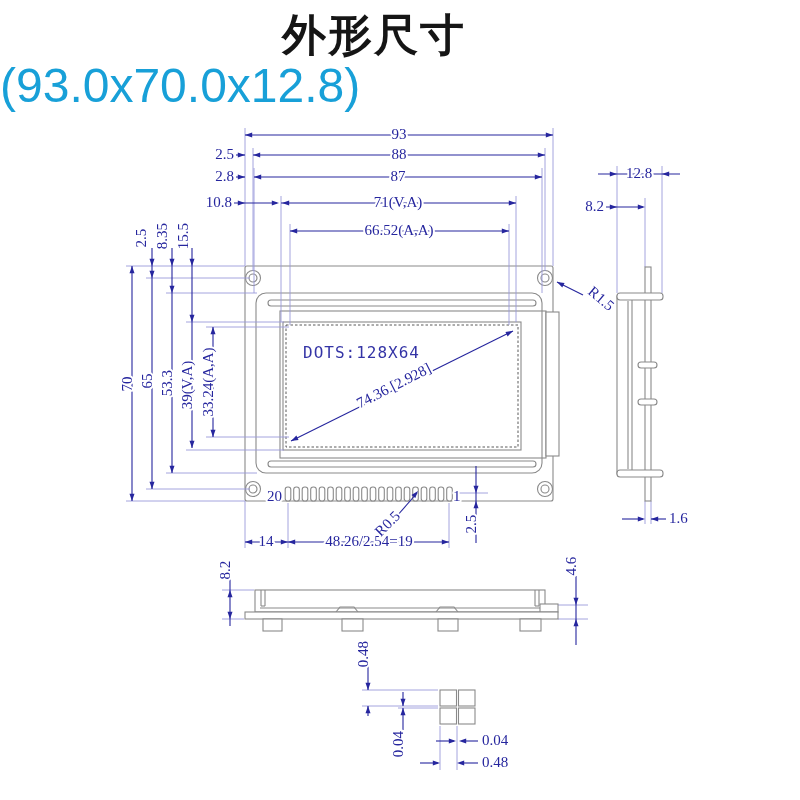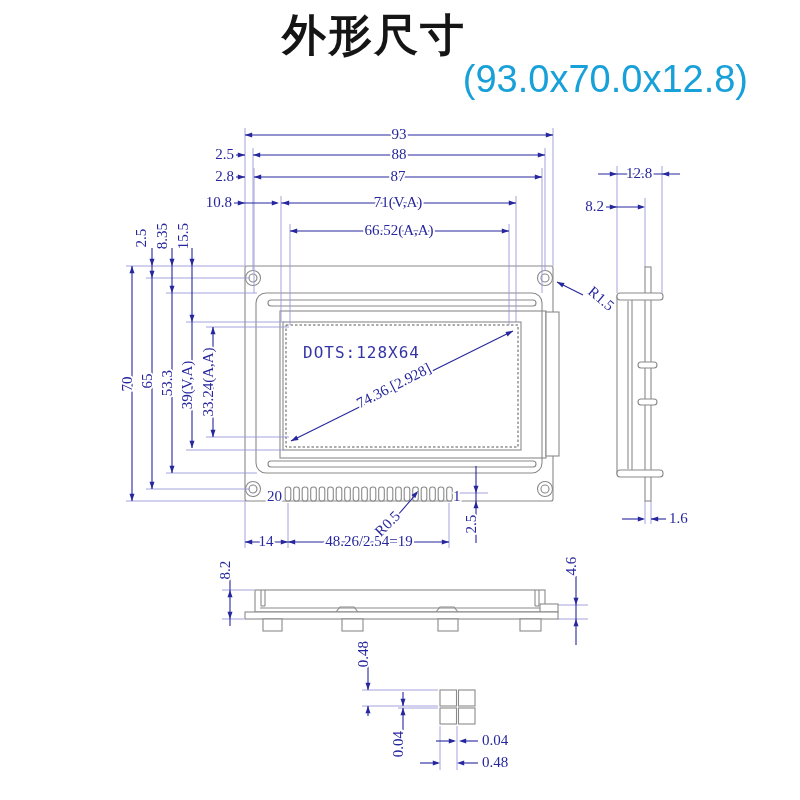--- a/index.html
+++ b/index.html
@@ -1,21 +1,21 @@
 <!DOCTYPE html>
 <html><head>
 <meta charset="utf-8">
 <style>
   html,body{margin:0;padding:0;background:#fff;}
   .canvas{position:relative;width:748px;height:800px;background:#fff;overflow:hidden;
           font-family:"Liberation Sans",sans-serif;}
   .title{position:absolute;top:6px;left:0;width:100%;text-align:center;
          font-size:44px;font-weight:700;color:#151515;letter-spacing:2px;}
-  .subtitle{position:absolute;top:58px;left:0;width:100%;text-align:right;
-         font-size:38px;font-weight:400;color:#18a0d8;}
+  .subtitle{position:absolute;top:58px;left:0;width:100%;text-align:left;
+         font-size:48px;font-weight:400;color:#18a0d8;}
   svg{position:absolute;top:0;left:0;}
   .part{stroke:#8a8a8a;fill:#fff;stroke-width:1.1;}
   .partn{stroke:#8a8a8a;fill:none;stroke-width:1.1;}
   .dash{stroke:#5a5a5a;fill:none;stroke-width:1;stroke-dasharray:2.5 2;}
   .ext{stroke:#9a9ada;stroke-width:0.9;fill:none;}
   .dim{stroke:#26269e;stroke-width:1.1;fill:none;}
   .arw{fill:#26269e;stroke:none;}
   text.t{font-family:"Liberation Serif",serif;font-size:15px;fill:#26269e;
          stroke:#fff;stroke-width:4px;paint-order:stroke;stroke-linejoin:round;}
   text.lcd{font-family:"DejaVu Sans Mono",monospace;font-size:16px;letter-spacing:1px;

